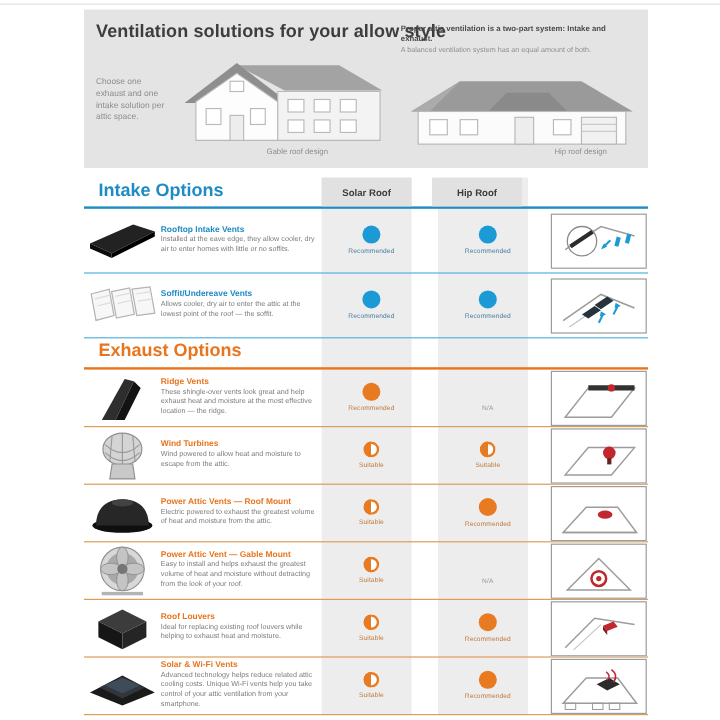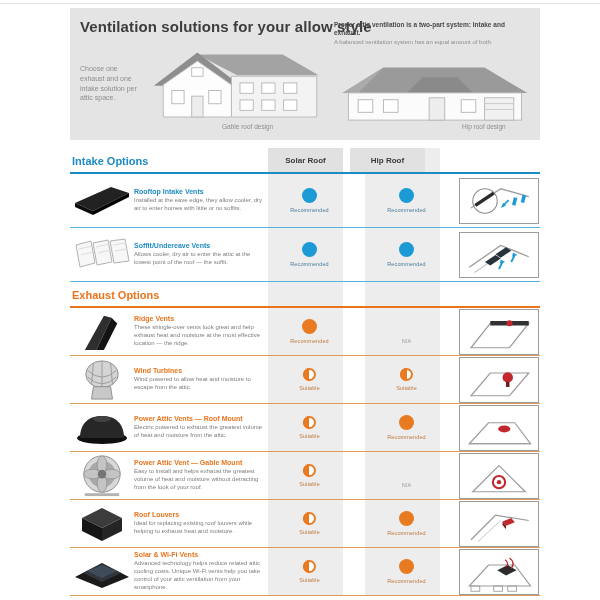--- a/index.html
+++ b/index.html
@@ -20,28 +20,28 @@
   .caption{position:absolute;font-size:6.5px;color:#8d8d8d;}
   .cap-gable{left:152px;top:115px;}
   .cap-hip{left:392px;top:115px;}
 
   
   .table{position:relative;margin-top:8px;}
   .stripe{position:absolute;top:0;bottom:0;width:75px;background:#ededed;}
   .stripe.g{left:198px;}
   .stripe.h{left:295px;}
   .sec-head{position:relative;height:24px;}
-  .sec-label{position:absolute;left:2px;bottom:5px;font-size:11px;font-weight:bold;}
+  .sec-label{position:absolute;left:12px;bottom:5px;font-size:15px;font-weight:bold;}
   .sec-head.blue{border-bottom:2px solid #1d8bc4;}
   .sec-head.orange{border-bottom:2px solid #e8751e;text-align:right;}
   .sec-head.blue .sec-label{color:#1d8bc4;}
   .sec-head.orange .sec-label{color:#e8751e;}
   .col-head{position:absolute;top:0;height:24px;width:75px;background:#e1e1e1;display:flex;align-items:center;justify-content:center;font-size:8px;font-weight:bold;color:#3b3b3b;}
   .col-head.g{left:198px;}
-  .col-head.h{left:280px;}
+  .col-head.h{left:290px;}
 
   .row{position:relative;display:flex;align-items:center;}
   .row.blue{height:53px;border-bottom:1px solid #54b2dc;}
   .row.orange{height:47px;border-bottom:1px solid #dd9c58;}
   .c-img{width:64px;display:flex;align-items:center;justify-content:center;flex:none;}
   .c-text{width:134px;padding-right:4px;flex:none;}
   .row-title{font-size:7px;font-weight:bold;margin-bottom:2px;}
   .row.blue .row-title{color:#1d8bc4;}
   .row.orange .row-title{color:#e8751e;}
   .row-desc{font-size:6px;color:#7d7d7d;line-height:1.32;}

